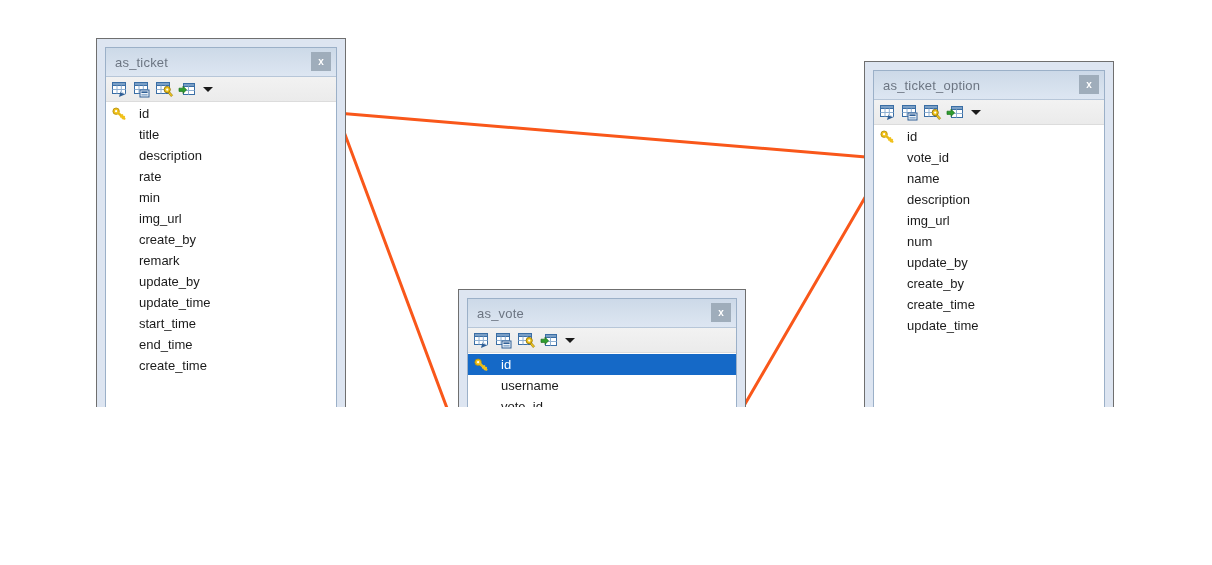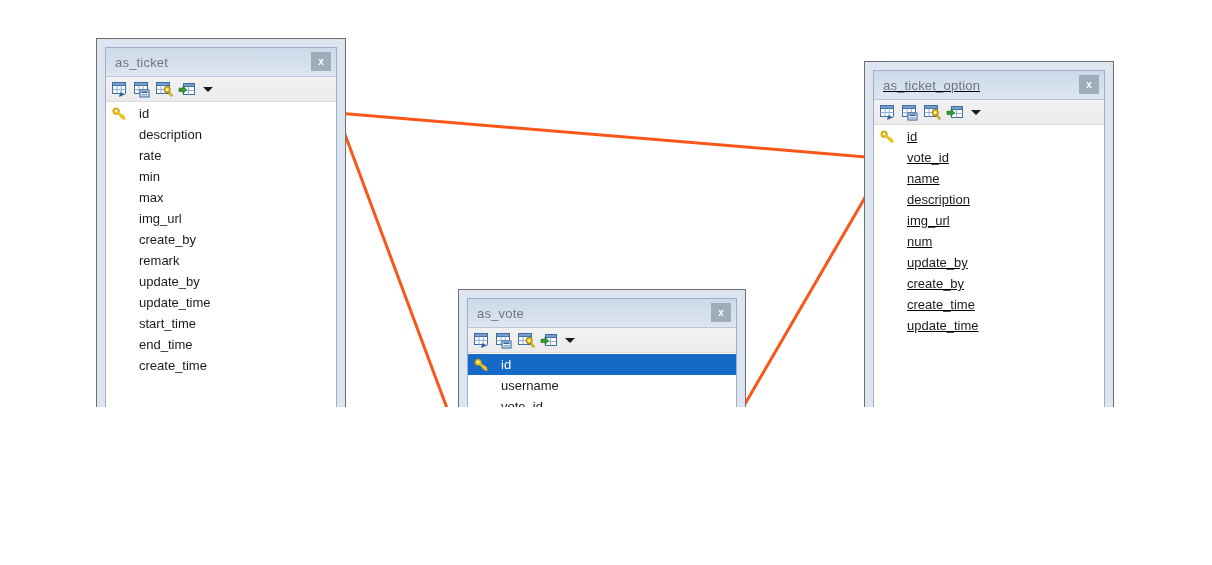--- a/index.html
+++ b/index.html
@@ -205,33 +205,33 @@
                   <path d="M6.2 6.0 L12.3 11.6" stroke="#f2c21c" stroke-width="2.4" stroke-linecap="round"></path>
                   <path d="M6.2 6.0 L12.3 11.6" stroke="#b08c07" stroke-width="0.7" fill="none" opacity="0.5"></path>
                   <path d="M9.0 9.6 L10.3 8.2" stroke="#f2c21c" stroke-width="2.2" stroke-linecap="round"></path>
                   <path d="M10.7 11.1 L12.0 9.8" stroke="#f2c21c" stroke-width="2.2" stroke-linecap="round"></path>
                 </svg>
               </span>
               <span class="col-name">id</span>
             </div>
             <div class="col-row">
               <span class="col-icon-slot"></span>
+              <span class="col-name">title</span>
+            </div>
+            <div class="col-row">
+              <span class="col-icon-slot"></span>
               <span class="col-name">description</span>
             </div>
             <div class="col-row">
               <span class="col-icon-slot"></span>
               <span class="col-name">rate</span>
             </div>
             <div class="col-row">
               <span class="col-icon-slot"></span>
               <span class="col-name">min</span>
-            </div>
-            <div class="col-row">
-              <span class="col-icon-slot"></span>
-              <span class="col-name">max</span>
             </div>
             <div class="col-row">
               <span class="col-icon-slot"></span>
               <span class="col-name">img_url</span>
             </div>
             <div class="col-row">
               <span class="col-icon-slot"></span>
               <span class="col-name">create_by</span>
             </div>
             <div class="col-row">
@@ -332,21 +332,21 @@
               <span class="col-icon-slot"></span>
               <span class="col-name">username</span>
             </div>
             <div class="col-row">
               <span class="col-icon-slot"></span>
               <span class="col-name">vote_id</span>
             </div>
           </div>
         </div>
       </div>
-      <div class="table-panel" style="left: 864px; top: 61px; width: 250px; height: 437px; text-decoration: underline;">
+      <div class="table-panel" style="left: 864px; top: 61px; width: 250px; height: 437px;">
         <div class="panel-inner">
           <div class="panel-titlebar">
             <div class="panel-title">as_ticket_option</div>
             <div class="close-btn">x</div>
           </div>
           <div class="panel-toolbar">
             <span style="display: block;">
               <svg viewBox="0 0 18 17" class="tb-icon">
                 <rect x="0.5" y="1.5" width="13" height="11" fill="#ffffff" stroke="#3a6ea5"></rect>
                 <rect x="0.5" y="1.5" width="13" height="3" fill="#7a9fc6" stroke="#3a6ea5"></rect>

